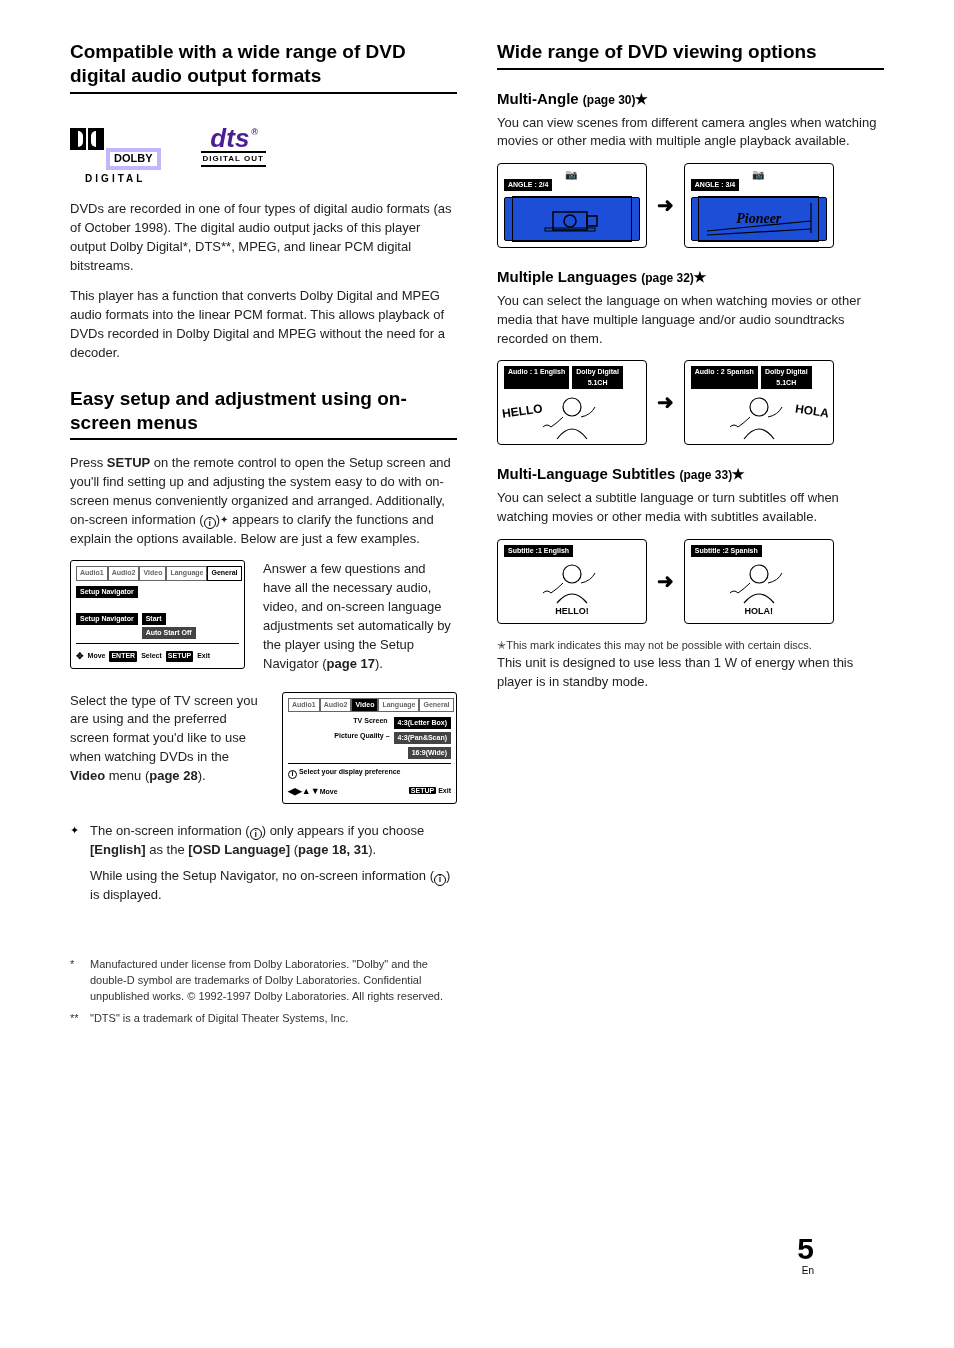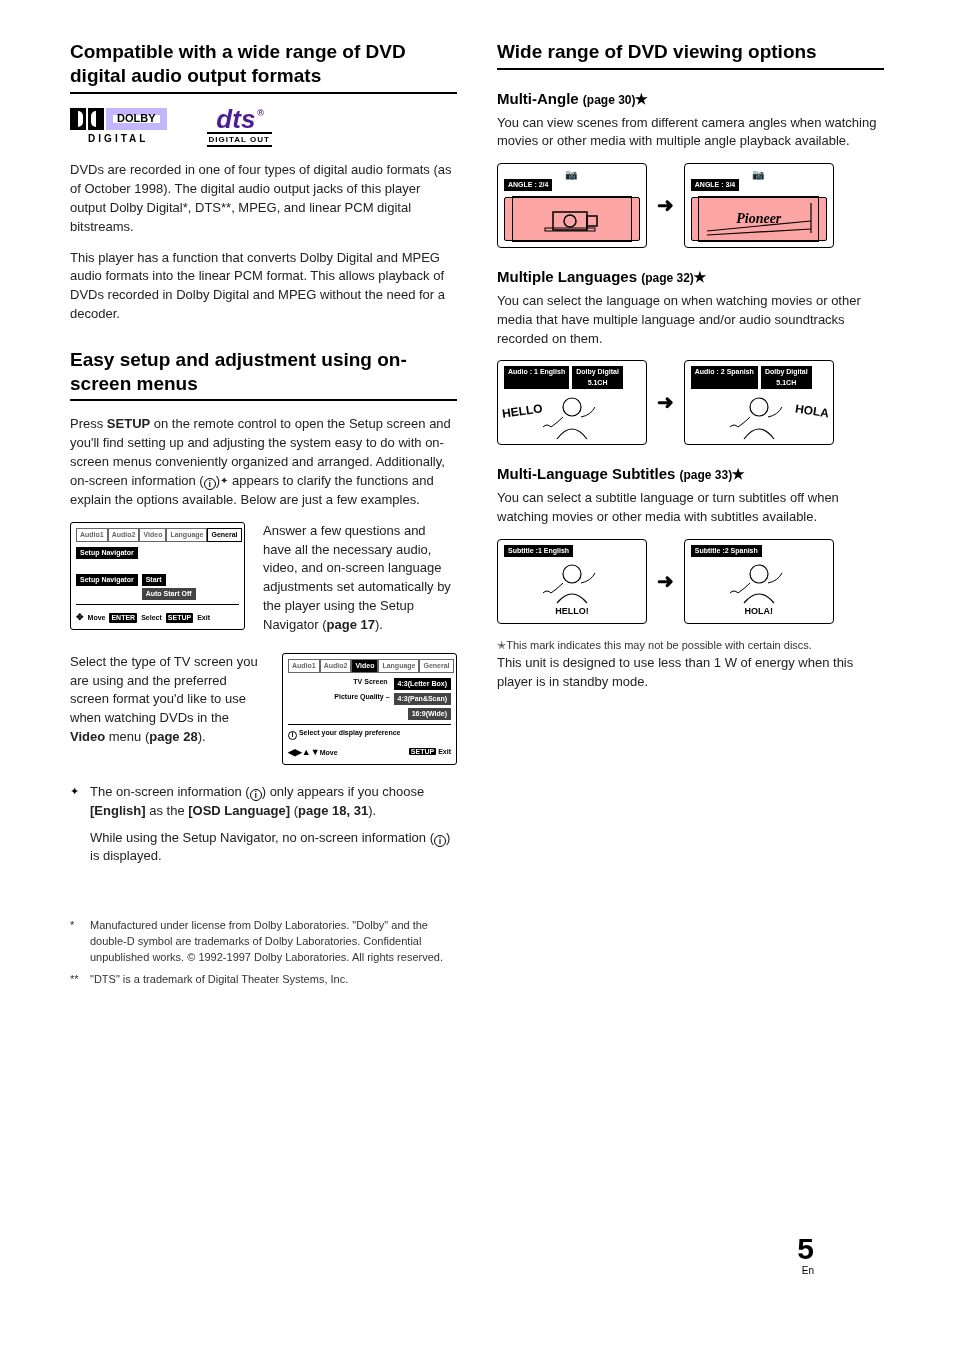--- a/index.html
+++ b/index.html
@@ -34,21 +34,21 @@
 
   p.body { margin: 0 0 12px 0; color: #222; }
   .bold { font-weight: bold; }
 
   .logo-row { display: flex; align-items: center; gap: 40px; margin: 8px 0 14px 0; }
   .dolby-logo { display:flex; flex-direction:column; align-items:center; }
   .dolby-marks { display:flex; gap:2px; align-items:center; margin-bottom:2px;}
   .dolby-d { width:16px; height:22px; background:#000; position:relative; }
   .dolby-d::after { content:""; position:absolute; top:3px; right:3px; bottom:3px; left:8px; background:#fff; border-radius:0 8px 8px 0; }
   .dolby-d.mir::after { left:3px; right:8px; border-radius:8px 0 0 8px; }
-  .dolby-box { border:7px solid #c4b5fd; font-size:11px; font-weight:bold; padding:0 4px; height:22px; display:flex; align-items:center; }
+  .dolby-box { border:4px solid #c4b5fd; font-size:11px; font-weight:bold; padding:0 4px; height:22px; display:flex; align-items:center;margin-top:40px; }
   .dolby-txt { font-size:10px; font-weight:bold; letter-spacing:3px; }
 
   .dts-logo { display:flex; flex-direction:column; align-items:center; }
   .dts-top { font-size:26px; font-weight:900; font-style:italic; color:#4c1d95; line-height:0.85; position:relative;}
   .dts-top .reg { font-size:9px; font-style:normal; position:relative; top:-12px; left:2px;}
   .dts-bot { border-top:2px solid #000; border-bottom:2px solid #000; font-size:8px; font-weight:bold; letter-spacing:1px; padding:0 2px; margin-top:2px;}
 
   
   .osd-box {
     border: 1px solid #000;
@@ -96,21 +96,21 @@
     background:#fff;
     overflow:hidden;
   }
   .illus-label-bar { background:#000; color:#fff; padding:1px 4px; display:inline-block; font-size:7px; margin-bottom:2px;}
   .illus-arrow { font-size:20px; font-weight:bold; }
   .speaker { position:absolute; top:4px; left:50%; transform:translateX(-50%); font-size:10px; }
   .char-svg { display:block; margin:2px auto 0 auto; }
   .speech { position:absolute; font-weight:900; font-size:12px; }
 
   
-  .tv-frame { border:1px solid #000; border-radius:2px; margin-top:4px; height:60px; display:flex; align-items:center; justify-content:center; position:relative; background:#fca5a5;}
+  .tv-frame { border:1px solid #000; border-radius:2px; margin-top:4px; height:60px; display:flex; align-items:center; justify-content:center; position:relative; background:#1d4ed8;}
   .tv-frame-inner { border:1px solid #000; width:90%; height:46px; position:relative; display:flex; align-items:center; justify-content:center; }
   .pioneer-txt { font-family: cursive; font-style:italic; font-weight:bold; font-size:14px;}
   .cam-sketch svg { display:block; }
 
   .star-note { font-size:11px; color:#333; margin-top:14px; }
 
   .page-num { position:absolute; right:70px; bottom:30px; text-align:right; }
   .page-num .n { font-size:30px; font-weight:bold; display:block; line-height:1;}
   .page-num .lang { font-size:10px; display:block; }
 

